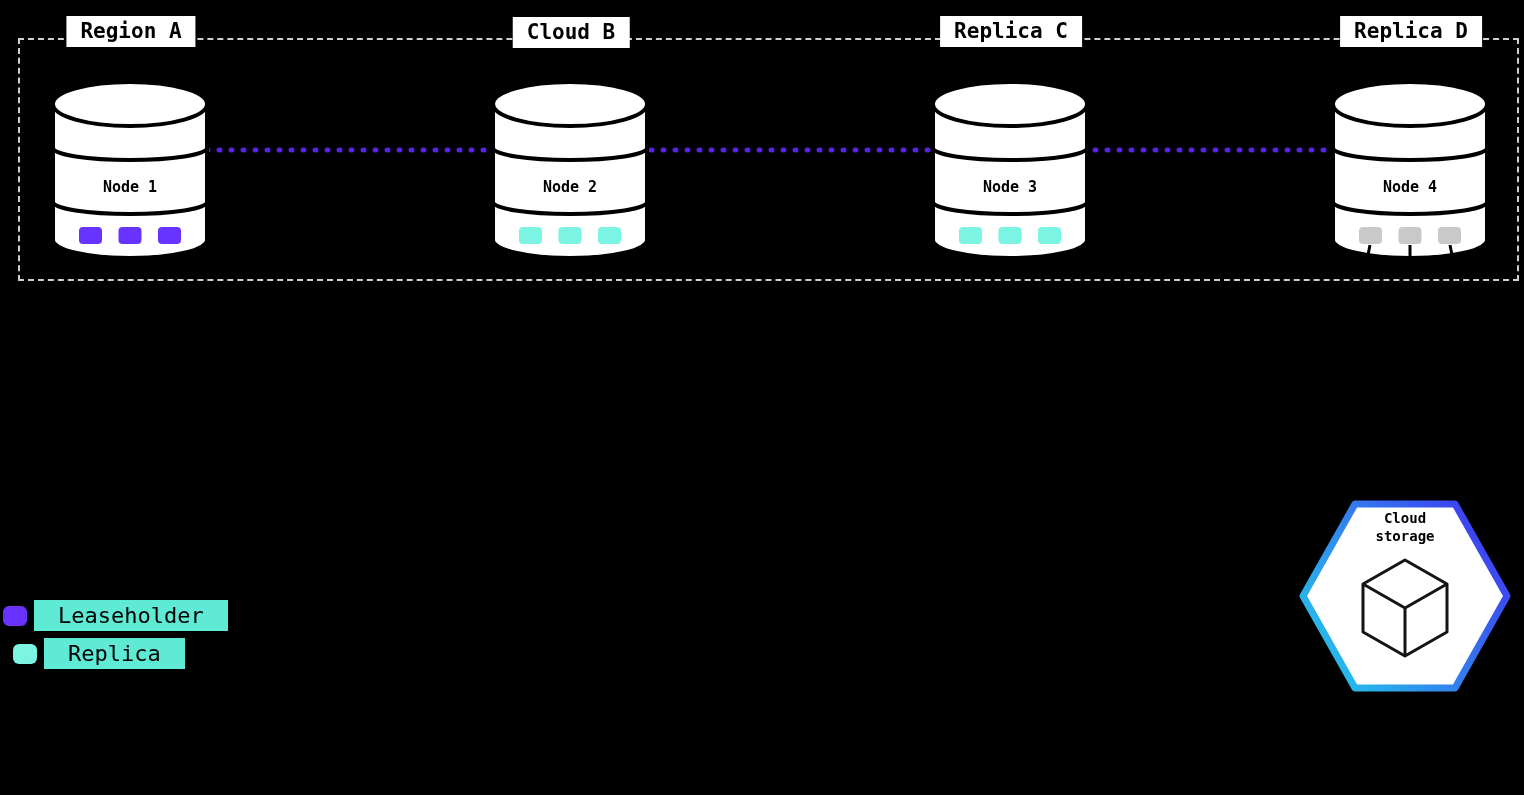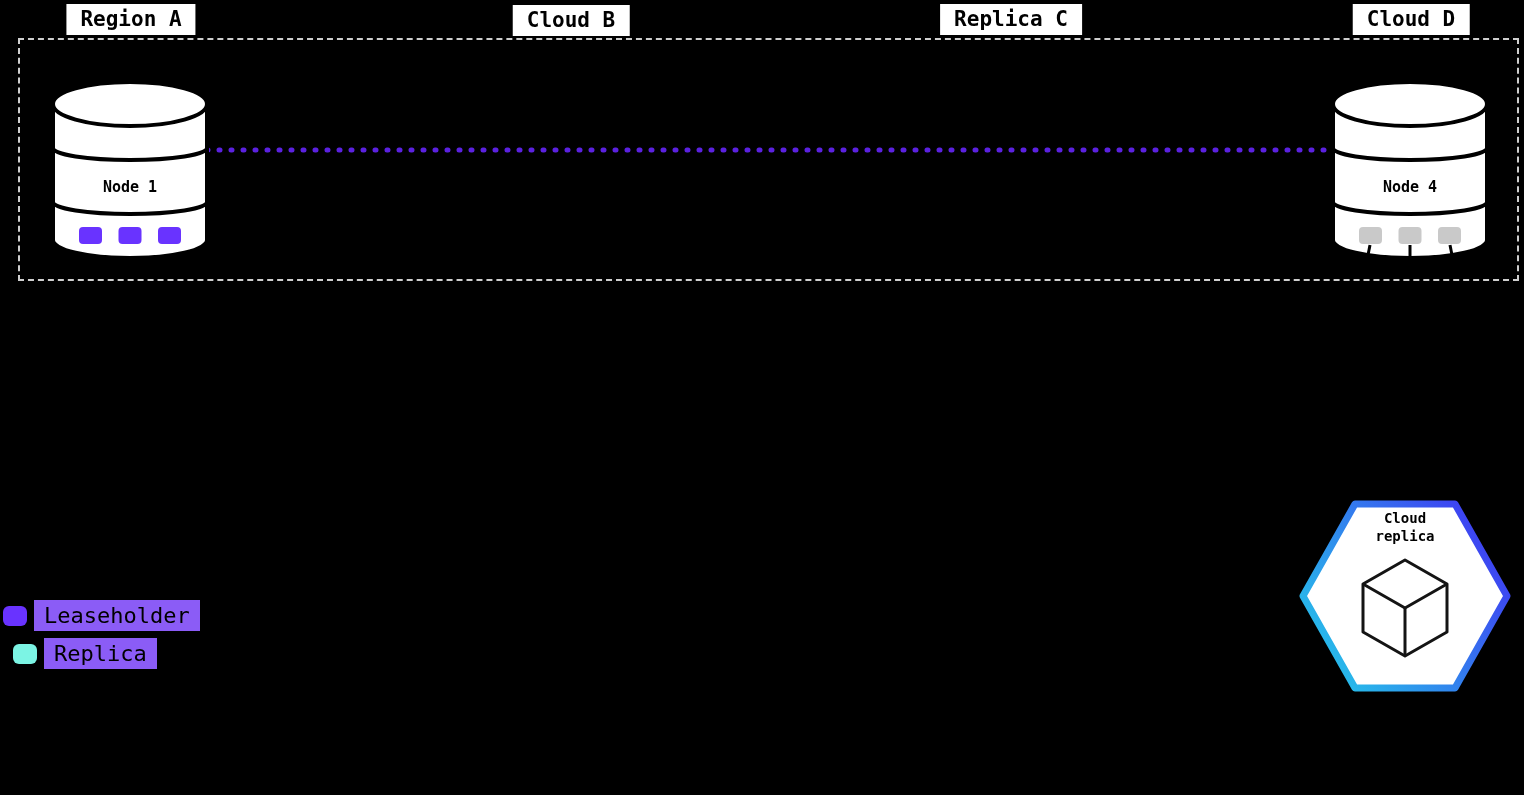--- a/index.html
+++ b/index.html
@@ -15,20 +15,21 @@
   .region-label {
     position: absolute;
     transform: translateX(-50%);
     background: #ffffff;
     color: #000000;
     font-weight: bold;
     font-size: 21px;
     line-height: 1.1;
     padding: 4px 14px;
     white-space: nowrap;
+    margin-top: 12px;
   }
   .cluster-box {
     position: absolute;
     left: 18px; top: 38px;
     width: 1501px; height: 243px;
     border: 2px dashed #cfcfcf;
   }
   .layer { position: absolute; left: 0; top: 0; }
   .node { position: absolute; width: 160px; height: 195px; font-weight: bold; }
   .cyl { fill: #ffffff; stroke: #000000; stroke-width: 4; }
@@ -39,25 +40,25 @@
     fill: #000000;
   }
   .tick { stroke: #000000; stroke-width: 3; fill: none; }
   .legend-row {
     position: absolute;
     display: flex;
     align-items: center;
     gap: 6px;
   }
   .legend-label {
-    background: #8b5cf6;
+    background: #5eead4;
     color: #000000;
     font-size: 22px;
     line-height: 1.15;
-    padding: 3px 10px;
+    padding: 3px 24px;
     white-space: nowrap;
   }
   .hex-wrap {
     position: absolute;
     left: 1297px; top: 490px;
     width: 216px; height: 212px;
   }
   .cloud-label {
     position: absolute;
     left: 0; top: 20px;
@@ -78,36 +79,60 @@
 
   <div class="cluster-box"></div>
 
   <svg class="layer" width="1524" height="795">
     <line x1="135" y1="150" x2="1405" y2="150" stroke-width="5" stroke-linecap="round" stroke-dasharray="1 11" stroke="#5B21E0"></line>
   </svg>
 
   <div class="region-label" style="left:131px; top:4px">Region A</div>
   <div class="region-label" style="left:571px; top:5px">Cloud B</div>
   <div class="region-label" style="left:1011px; top:4px">Replica C</div>
-  <div class="region-label" style="left:1411px; top:4px">Cloud D</div>
+  <div class="region-label" style="left:1411px; top:4px">Replica D</div>
 
   <div class="node" style="left:50px; top:80px">
     <svg width="160" height="195" viewBox="0 0 160 195">
       <path class="cyl" d="M3 24 L3 160 A77 18 0 0 0 157 160 L157 24 Z"></path>
       <path class="cyl-line" d="M3 68 A77 12 0 0 0 157 68"></path>
       <path class="cyl-line" d="M3 122 A77 12 0 0 0 157 122"></path>
       <ellipse class="cyl" cx="80" cy="24" rx="77" ry="22"></ellipse>
       <text class="node-text" x="80" y="112" text-anchor="middle">Node 1</text>
       <rect x="29" y="147" width="23" height="17" rx="4" fill="#6933FF"></rect>
       <rect x="68.5" y="147" width="23" height="17" rx="4" fill="#6933FF"></rect>
       <rect x="108" y="147" width="23" height="17" rx="4" fill="#6933FF"></rect>
     </svg>
   </div>
 
+  <div class="node" style="left:490px; top:80px">
+    <svg width="160" height="195" viewBox="0 0 160 195">
+      <path class="cyl" d="M3 24 L3 160 A77 18 0 0 0 157 160 L157 24 Z"></path>
+      <path class="cyl-line" d="M3 68 A77 12 0 0 0 157 68"></path>
+      <path class="cyl-line" d="M3 122 A77 12 0 0 0 157 122"></path>
+      <ellipse class="cyl" cx="80" cy="24" rx="77" ry="22"></ellipse>
+      <text class="node-text" x="80" y="112" text-anchor="middle">Node 2</text>
+      <rect x="29" y="147" width="23" height="17" rx="4" fill="#7CF4E4"></rect>
+      <rect x="68.5" y="147" width="23" height="17" rx="4" fill="#7CF4E4"></rect>
+      <rect x="108" y="147" width="23" height="17" rx="4" fill="#7CF4E4"></rect>
+    </svg>
+  </div>
 
+  <div class="node" style="left:930px; top:80px">
+    <svg width="160" height="195" viewBox="0 0 160 195">
+      <path class="cyl" d="M3 24 L3 160 A77 18 0 0 0 157 160 L157 24 Z"></path>
+      <path class="cyl-line" d="M3 68 A77 12 0 0 0 157 68"></path>
+      <path class="cyl-line" d="M3 122 A77 12 0 0 0 157 122"></path>
+      <ellipse class="cyl" cx="80" cy="24" rx="77" ry="22"></ellipse>
+      <text class="node-text" x="80" y="112" text-anchor="middle">Node 3</text>
+      <rect x="29" y="147" width="23" height="17" rx="4" fill="#7CF4E4"></rect>
+      <rect x="68.5" y="147" width="23" height="17" rx="4" fill="#7CF4E4"></rect>
+      <rect x="108" y="147" width="23" height="17" rx="4" fill="#7CF4E4"></rect>
+    </svg>
+  </div>
 
   <div class="node" style="left:1330px; top:80px">
     <svg width="160" height="195" viewBox="0 0 160 195">
       <path class="cyl" d="M3 24 L3 160 A77 18 0 0 0 157 160 L157 24 Z"></path>
       <path class="cyl-line" d="M3 68 A77 12 0 0 0 157 68"></path>
       <path class="cyl-line" d="M3 122 A77 12 0 0 0 157 122"></path>
       <ellipse class="cyl" cx="80" cy="24" rx="77" ry="22"></ellipse>
       <text class="node-text" x="80" y="112" text-anchor="middle">Node 4</text>
       <rect x="29" y="147" width="23" height="17" rx="4" fill="#C9C9C9"></rect>
       <rect x="68.5" y="147" width="23" height="17" rx="4" fill="#C9C9C9"></rect>
@@ -127,21 +152,21 @@
         </linearGradient>
       </defs>
       <polygon points="6,106 58,14 158,14 210,106 158,198 58,198" fill="#ffffff" stroke="url(#hexGrad)" stroke-width="7" stroke-linejoin="round"></polygon>
       <g>
         <polygon class="cube" points="108,70 150,94 150,142 108,166 66,142 66,94"></polygon>
         <polyline class="cube" points="66,94 108,118 150,94"></polyline>
         <line class="cube" x1="108" y1="118" x2="108" y2="166"></line>
       </g>
     </svg>
     <div class="cloud-label">
-      <span class="inner">Cloud replica</span>
+      <span class="inner">Cloud storage</span>
     </div>
   </div>
 
   <div class="legend-row" style="left:2px; top:600px">
     <svg width="26" height="22">
       <rect x="1" y="1" width="24" height="20" rx="6" fill="#6933FF"></rect>
     </svg>
     <div class="legend-label">Leaseholder</div>
   </div>
   <div class="legend-row" style="left:12px; top:638px">

